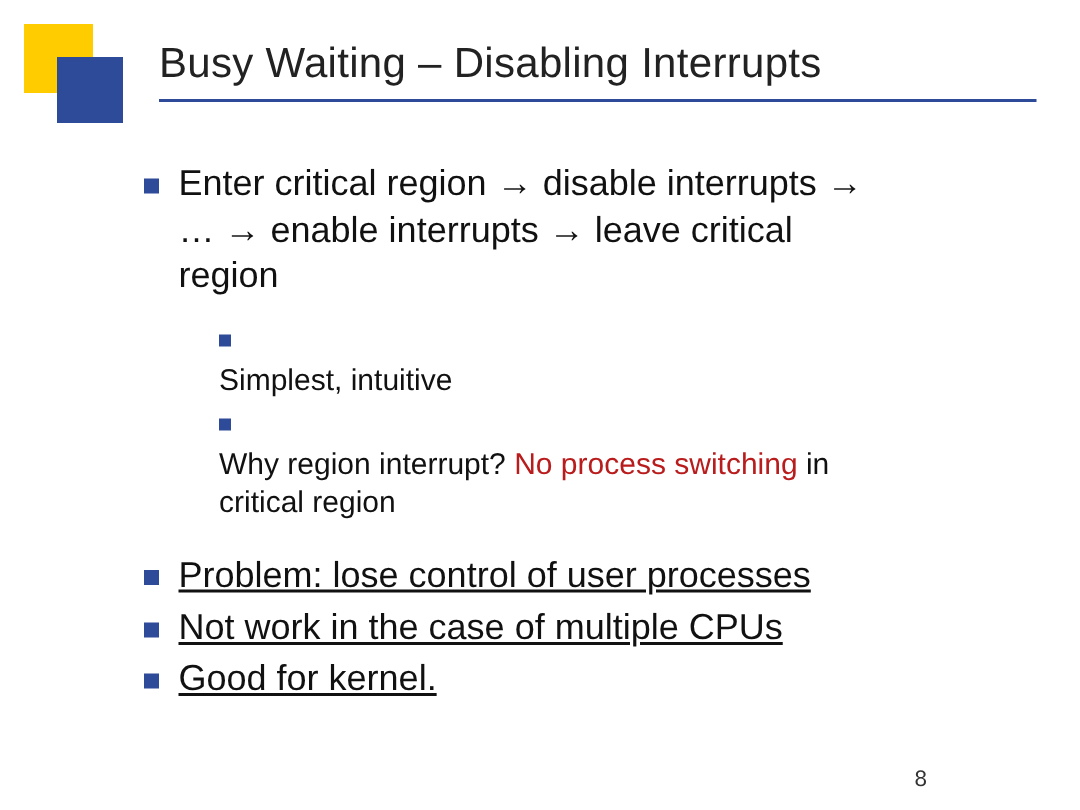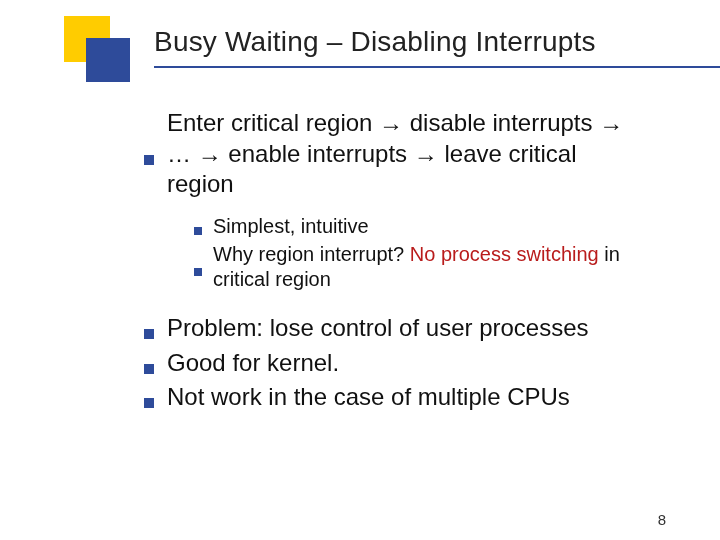--- a/index.html
+++ b/index.html
@@ -10,21 +10,20 @@
     background: #ffffff;
     font-family: Verdana, Geneva, sans-serif;
     color: #111;
     overflow: hidden;
   }
   .slide {
     position: relative;
     width: 640px;
     height: 540px;
     box-sizing: border-box;
-    margin-left: 48px;
   }
   .corner-deco {
     position: absolute;
     top: 16px;
     left: 16px;
     width: 64px;
     height: 64px;
   }
   .corner-deco .yellow {
     position: absolute;
@@ -62,21 +61,21 @@
     width: 585px;
   }
   .body {
     position: absolute;
     top: 108px;
     left: 96px;
     right: 40px;
   }
   .bullet-row {
     display: flex;
-    align-items: center;
+    align-items: flex-start;
     gap: 13px;
   }
   .sq {
     flex: 0 0 auto;
     width: 10px;
     height: 10px;
     background: #2e4b9a;
     margin-top: 11px;
   }
   .sq-sm {
@@ -94,23 +93,25 @@
     font-size: 20px;
     line-height: 1.28;
   }
   .lvl2-block {
     margin-left: 50px;
     margin-top: 14px;
   }
   .lvl2-block .bullet-row {
     margin-bottom: 2px;
     gap: 11px;
+    flex-direction: column;
   }
   .lower {
     margin-top: 20px;
+    text-decoration: underline;
   }
   .lower .bullet-row {
     margin-bottom: 4px;
   }
   .red {
     color: #b91c1c;
   }
   .arrow {
     font-family: Arial, sans-serif;
   }
@@ -159,25 +160,25 @@
       </div>
     </div>
 
     <div class="lower">
       <div class="bullet-row">
         <div class="sq"></div>
         <div class="lvl1-text">Problem: lose control of user processes</div>
       </div>
       <div class="bullet-row">
         <div class="sq"></div>
-        <div class="lvl1-text">Good for kernel.</div>
+        <div class="lvl1-text">Not work in the case of multiple CPUs</div>
       </div>
       <div class="bullet-row">
         <div class="sq"></div>
-        <div class="lvl1-text">Not work in the case of multiple CPUs</div>
+        <div class="lvl1-text">Good for kernel.</div>
       </div>
     </div>
 
   </div>
 
   <div class="page-num">8</div>
 
 </div>
 
 </body></html>

